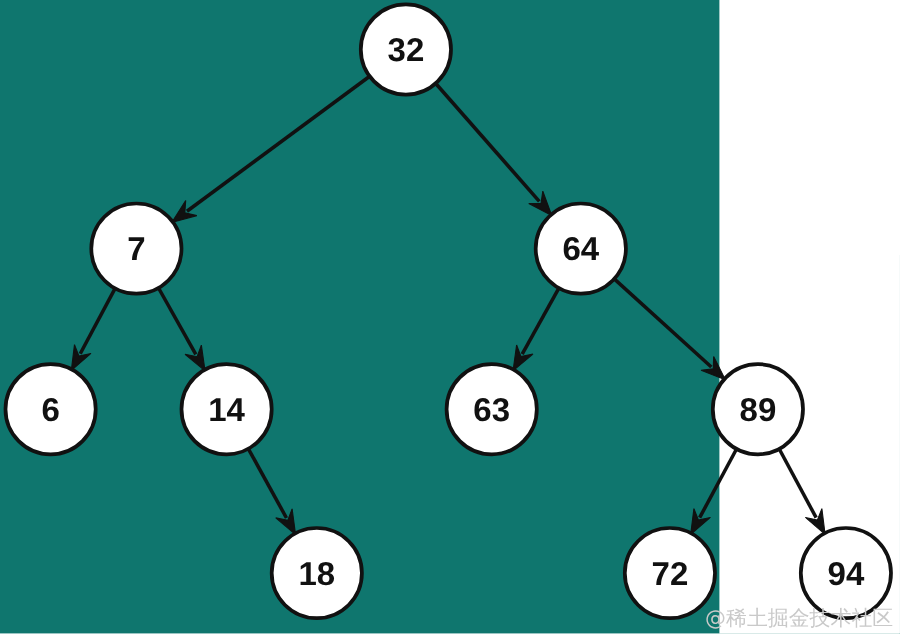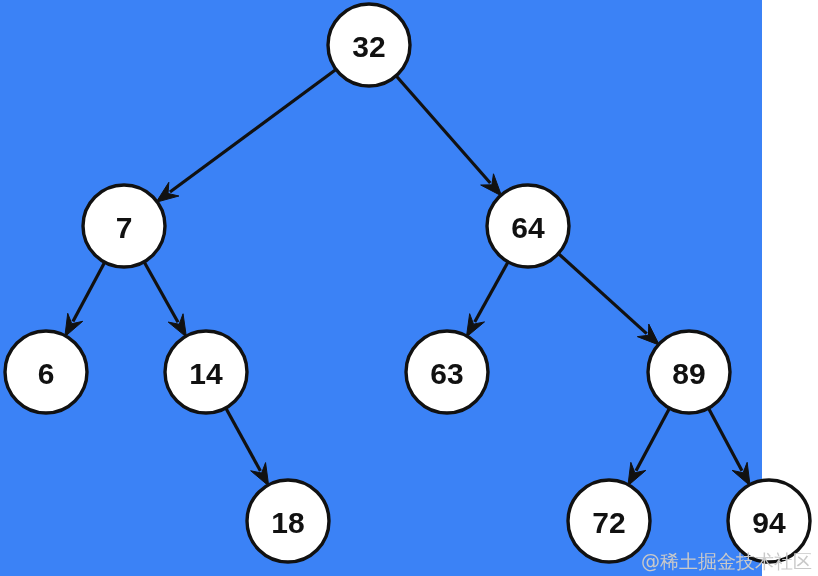--- a/index.html
+++ b/index.html
@@ -8,23 +8,23 @@
     background: #ffffff;
   }
   body {
     width: 818px;
     height: 576px;
     font-family: "Liberation Sans", sans-serif;
     overflow: hidden;
   }
   #tree-canvas {
     position: relative;
-    width: 762px;
+    width: 654px;
     height: 576px;
-    background: #3b82f6;
+    background: #0f766e;
   }
   svg.tree-svg {
     position: absolute;
     left: 0;
     top: 0;
     width: 818px;
     height: 576px;
   }
   .edge-line {
     stroke: #111111;

